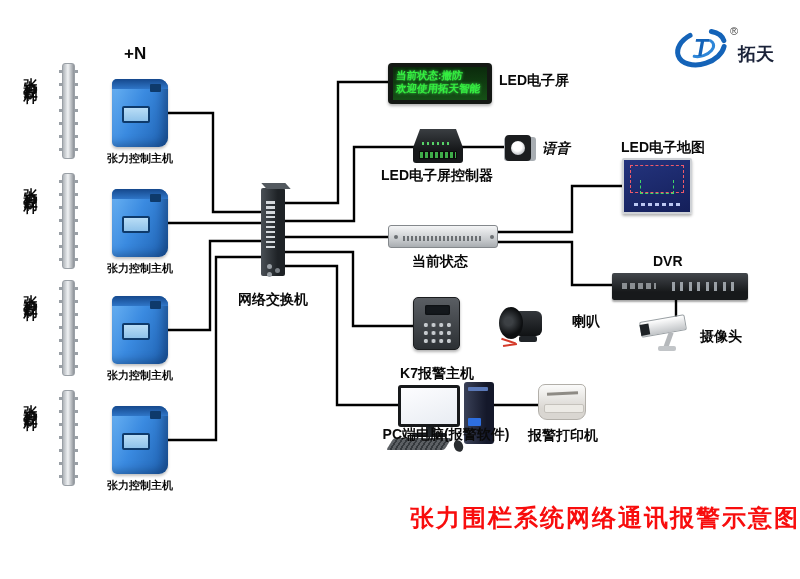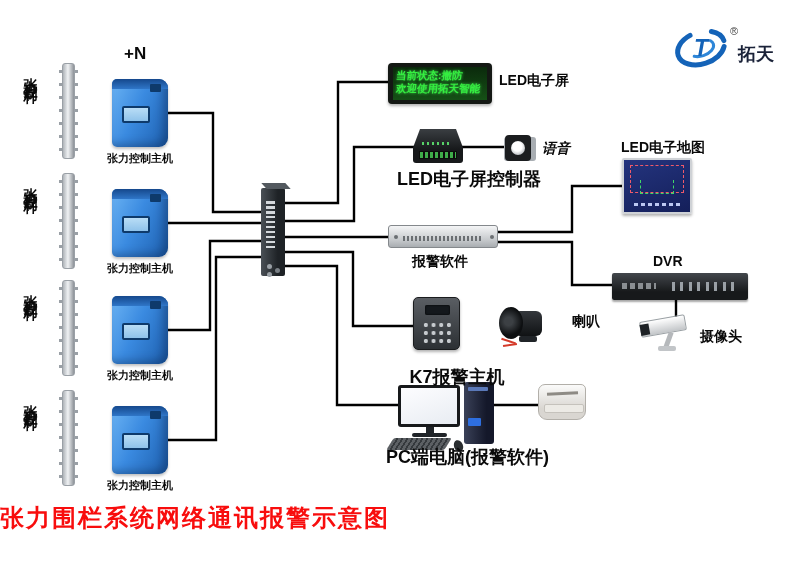--- a/index.html
+++ b/index.html
@@ -2,21 +2,21 @@
 <html><head>
 <meta charset="utf-8">
 <style>
   * { margin:0; padding:0; box-sizing:border-box; }
   body { background:#888; font-family:"Liberation Sans","DejaVu Sans",sans-serif; }
   #canvas { position:relative; width:800px; height:579px; background:#ffffff; overflow:hidden; margin:0 auto; }
   #wires { position:absolute; inset:0; z-index:1; }
   .wire { fill:none; stroke:#000; stroke-width:2.4; }
   .dev { position:absolute; z-index:2; }
   .lbl { position:absolute; z-index:3; font-weight:bold; font-size:14px; color:#0a0a0a; white-space:nowrap; }
-  .lbl-sm { font-size:18px;margin-left:20px; }
+  .lbl-sm { font-size:14px; }
   .lbl-c { text-align:center; }
 
   
   .unit { position:absolute; left:20px; width:180px; height:112px; z-index:2; }
   .pole-text { position:absolute; left:4px; top:6px; writing-mode:vertical-rl; text-orientation:upright;
                font-size:14px; font-weight:bold; color:#0a0a0a; letter-spacing:3px; line-height:1; }
   .pole { position:absolute; left:42px; top:2px; width:13px; height:96px;
           background:linear-gradient(to right,#aeb3b8,#f0f2f4 45%,#8d9298);
           border-radius:3px; border:1px solid #9aa0a6; }
   .pole::before { content:""; position:absolute; left:-4px; top:6px; width:19px; height:84px;
@@ -134,21 +134,21 @@
   
   .printer { left:538px; top:384px; width:48px; height:36px;
             background:linear-gradient(180deg,#fbfbfa,#d9d6d1 70%); border:1px solid #b2afa9; border-radius:7px 5px 9px 9px; }
   .printer::before { content:""; position:absolute; left:8px; top:7px; width:31px; height:3px; background:#8e8b85; transform:rotate(-3deg); }
   .printer::after { content:""; position:absolute; left:5px; bottom:6px; width:38px; height:7px; background:#eceae5; border:1px solid #c5c2bc; border-radius:2px; }
 
   
   .logo { left:672px; top:22px; width:118px; height:48px; }
 
   
-  .title { position:absolute; left:0; top:502px; width:100%; text-align:left; z-index:3;
+  .title { position:absolute; left:0; top:502px; width:100%; text-align:right; z-index:3;
             font-size:24px; font-weight:bold; color:#f80d0d; letter-spacing:2px; }
 
   
   .plus-n { position:absolute; left:124px; top:44px; z-index:3; font-size:17px; font-weight:bold; color:#0a0a0a; }
 </style>
 </head>
 <body>
 
 <div id="canvas">
 
@@ -201,20 +201,21 @@
     <div class="host">
         <div class="host-screen"></div>
       </div>
     <div class="host-label">张力控制主机</div>
   </div>
 
   <div class="dev switch">
     <div class="switch-ports"></div>
     <div class="switch-knobs"></div>
   </div>
+  <div class="lbl lbl-c" style="left:213px; top:291px; width:120px;">网络交换机</div>
 
   <div class="dev led-screen">
     <div class="led-inner">
       <div class="led-line">当前状态:撤防</div>
       <div class="led-line">欢迎使用拓天智能</div>
     </div>
   </div>
   <div class="lbl" style="left:499px; top:72px;text-align:right;">LED电子屏</div>
 
   <div class="dev controller">
@@ -226,21 +227,21 @@
   <div class="dev voice">
     <div class="base"></div>
     <div class="face"></div>
   </div>
   <div class="lbl" style="left:542px; top:140px;font-style:italic;">语音</div>
 
   <div class="dev linkage">
     <div class="vents"></div>
     <div class="scr"></div>
   </div>
-  <div class="lbl lbl-c" style="left:390px; top:253px; width:100px;">报警软件</div>
+  <div class="lbl lbl-c" style="left:390px; top:253px; width:100px;">当前状态</div>
 
   <div class="lbl lbl-c" style="left:607px; top:139px; width:112px;">LED电子地图</div>
   <div class="dev map">
     <div class="trace"></div>
     <div class="trace2"></div>
     <div class="mtext"></div>
   </div>
 
   <div class="lbl" style="left:653px; top:253px;">DVR</div>
   <div class="dev dvr">
@@ -273,23 +274,24 @@
   <div class="dev pc">
     <div class="mon">
         <div class="scrn"></div>
       </div>
     <div class="neck"></div>
     <div class="basem"></div>
     <div class="kbd"></div>
     <div class="mouse"></div>
     <div class="tower"></div>
   </div>
-  <div class="lbl lbl-sm lbl-c" style="left:366px; top:445px; width:160px;">PC端电脑(报警软件)</div>
+  <div class="lbl lbl-sm lbl-c" style="left:366px; top:426px; width:160px;">PC端电脑(报警软件)</div>
 
   <div class="dev printer"></div>
+  <div class="lbl lbl-sm lbl-c" style="left:503px; top:427px; width:120px;">报警打印机</div>
 
   <svg class="dev logo" viewBox="0 0 118 48" xmlns="http://www.w3.org/2000/svg">
     <ellipse cx="29" cy="26" rx="24" ry="16" fill="none" stroke="#1463b8" stroke-width="5" transform="rotate(-18 29 26)" stroke-dasharray="82 22" stroke-dashoffset="-6" stroke-linecap="round"></ellipse>
     <ellipse cx="29" cy="26" rx="13" ry="8" fill="none" stroke="#2e86d8" stroke-width="3" transform="rotate(-18 29 26)" stroke-dasharray="26 36" stroke-linecap="round"></ellipse>
     <text x="22" y="34" font-size="23" font-style="italic" font-weight="bold" fill="#1463b8">T</text>
     <text x="58" y="13" font-size="11" fill="#444">®</text>
     <text x="66" y="38" font-size="18" font-weight="bold" fill="#1a2238">拓天</text>
   </svg>
 
   <div class="title">张力围栏系统网络通讯报警示意图</div>

